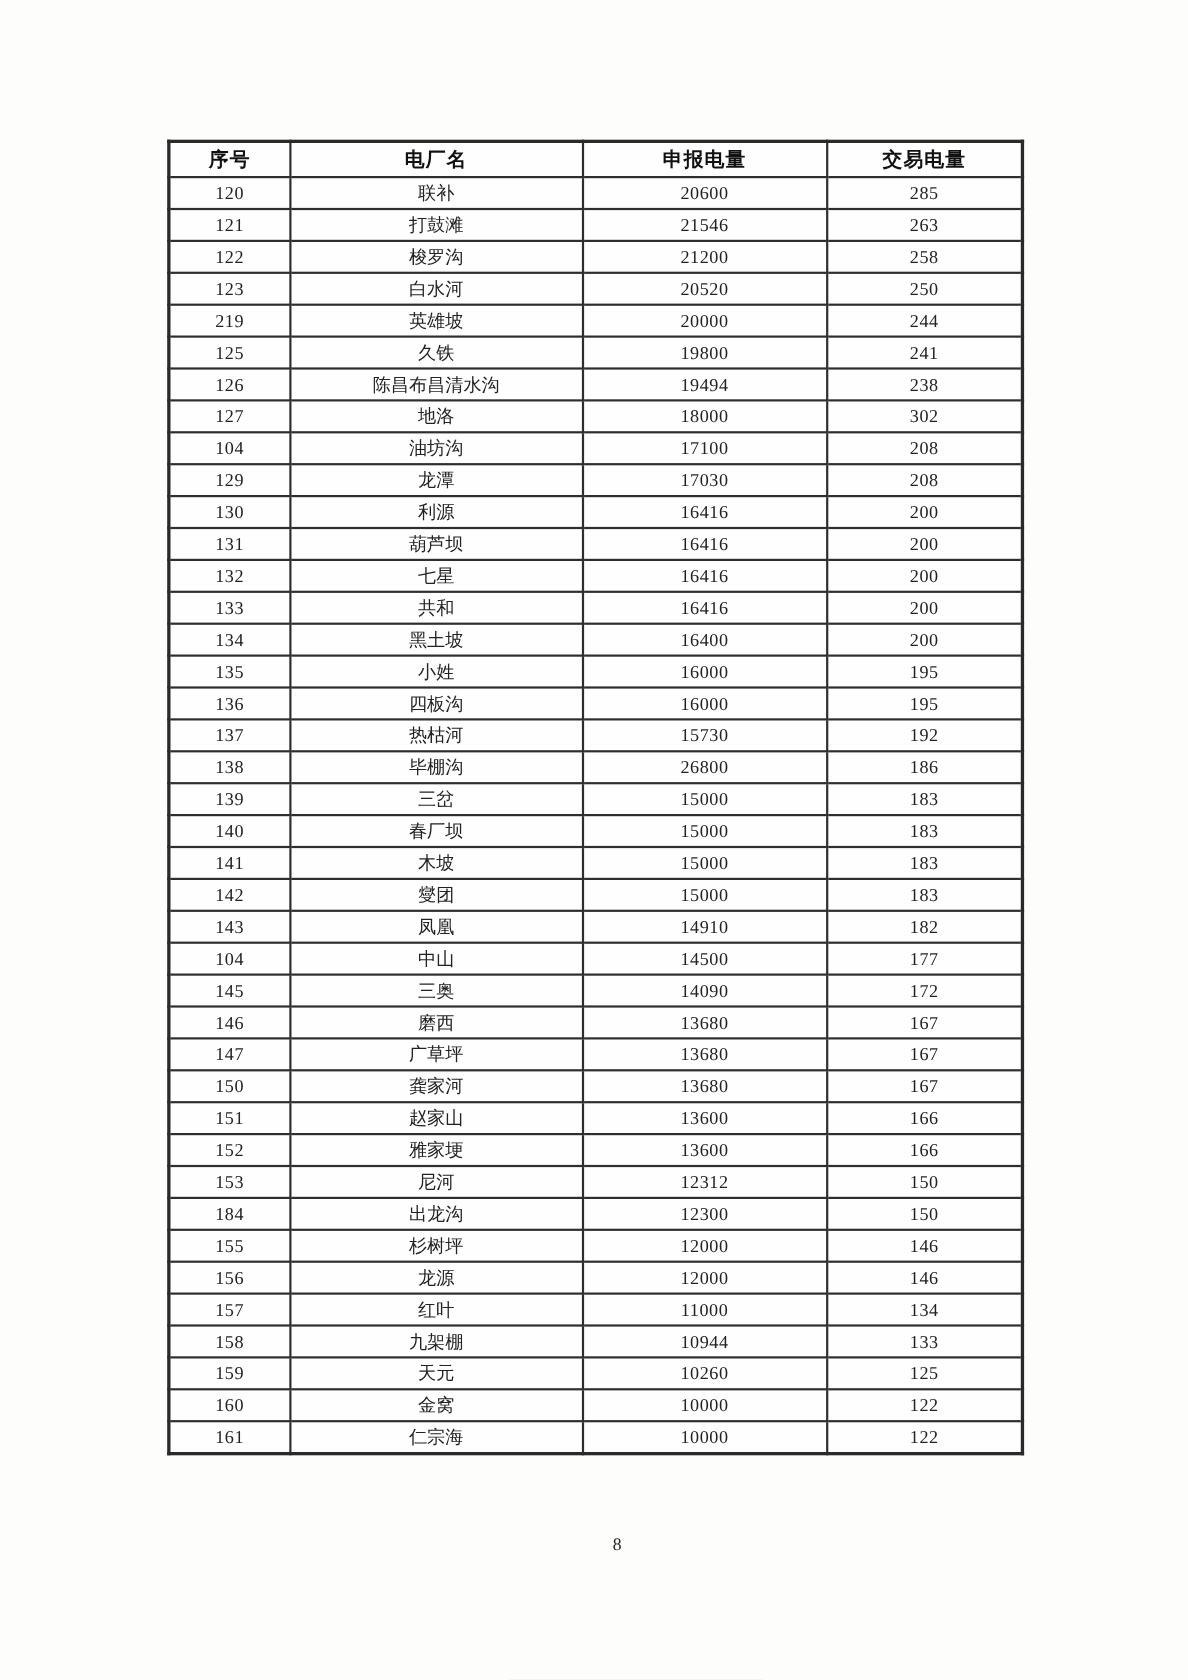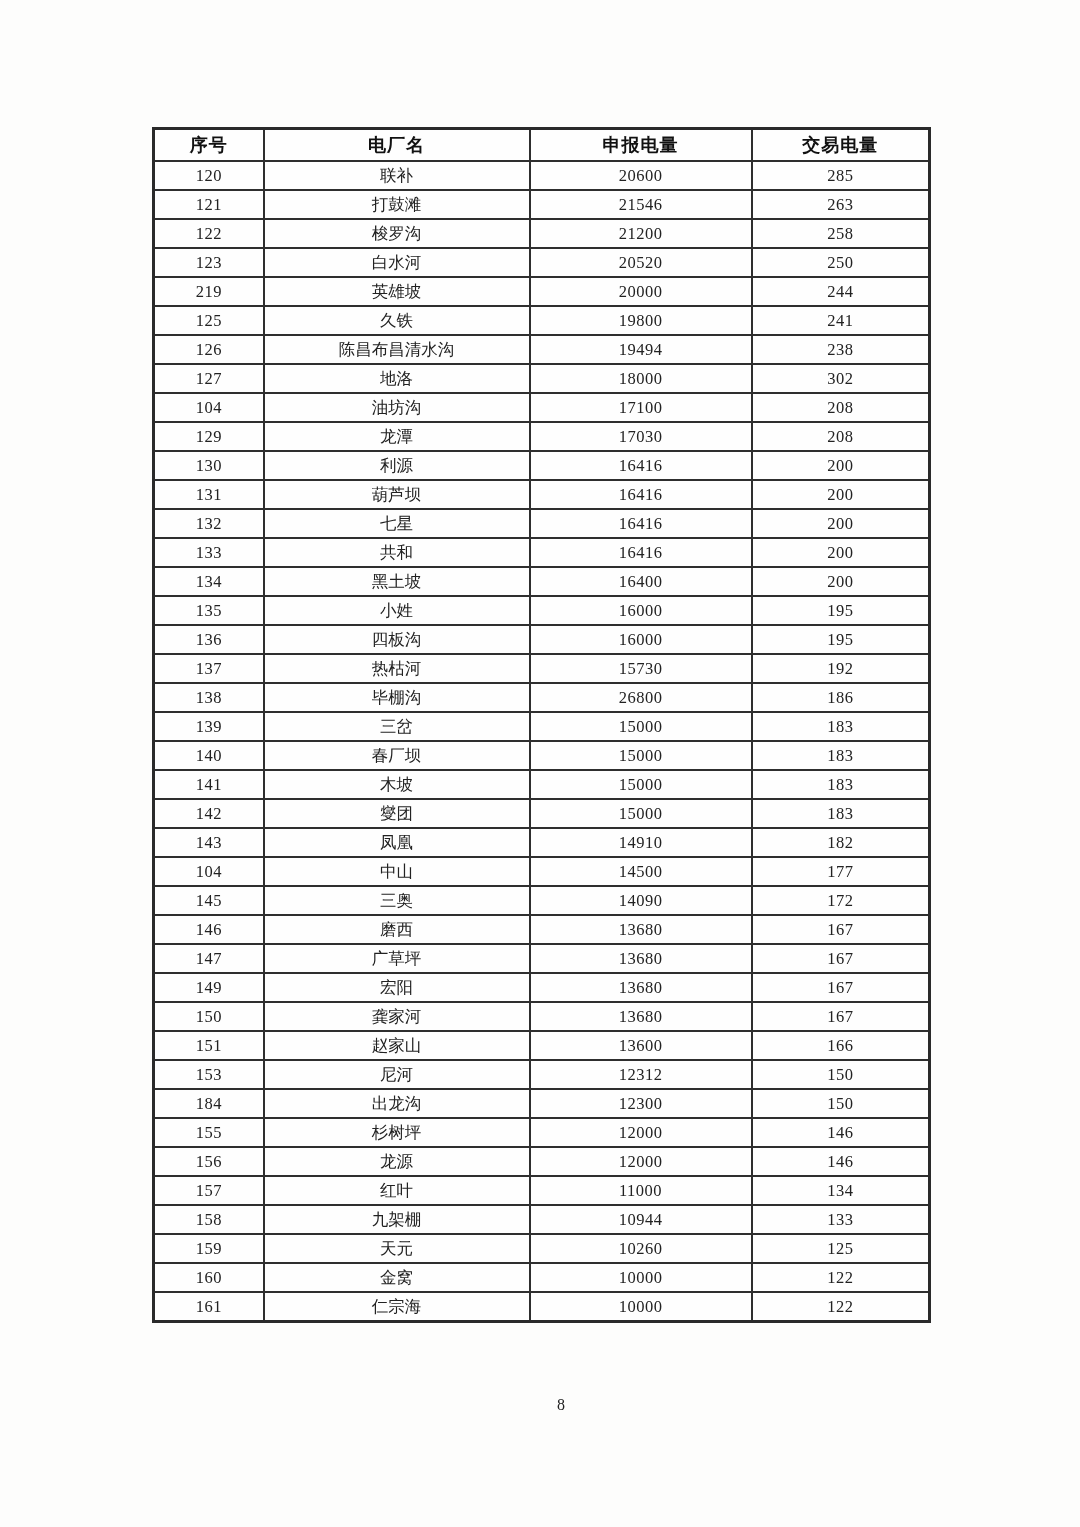--- a/index.html
+++ b/index.html
@@ -251,38 +251,38 @@
       <td class="num">13680</td>
       <td class="num">167</td>
     </tr>
         <tr>
       <td class="num">147</td>
       <td>广草坪</td>
       <td class="num">13680</td>
       <td class="num">167</td>
     </tr>
         <tr>
-      <td class="num">149</td>
-      <td>宏阳</td>
-      <td class="num">13680</td>
-      <td class="num">167</td>
-    </tr>
-        <tr>
       <td class="num">150</td>
       <td>龚家河</td>
       <td class="num">13680</td>
       <td class="num">167</td>
     </tr>
         <tr>
       <td class="num">151</td>
       <td>赵家山</td>
       <td class="num">13600</td>
       <td class="num">166</td>
     </tr>
         <tr>
+      <td class="num">152</td>
+      <td>雅家埂</td>
+      <td class="num">13600</td>
+      <td class="num">166</td>
+    </tr>
+        <tr>
       <td class="num">153</td>
       <td>尼河</td>
       <td class="num">12312</td>
       <td class="num">150</td>
     </tr>
         <tr>
       <td class="num">184</td>
       <td>出龙沟</td>
       <td class="num">12300</td>
       <td class="num">150</td>

